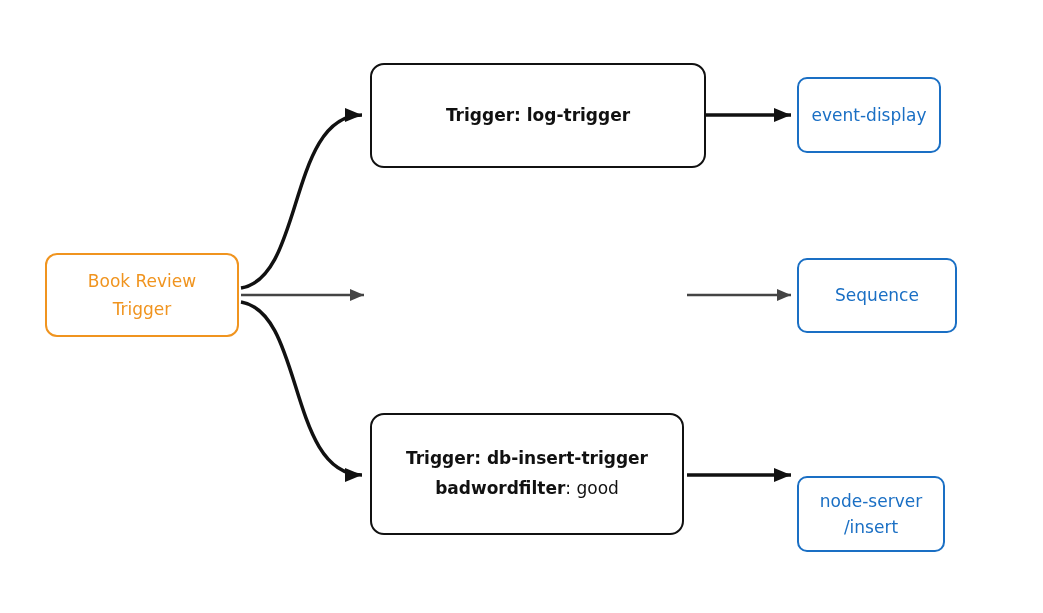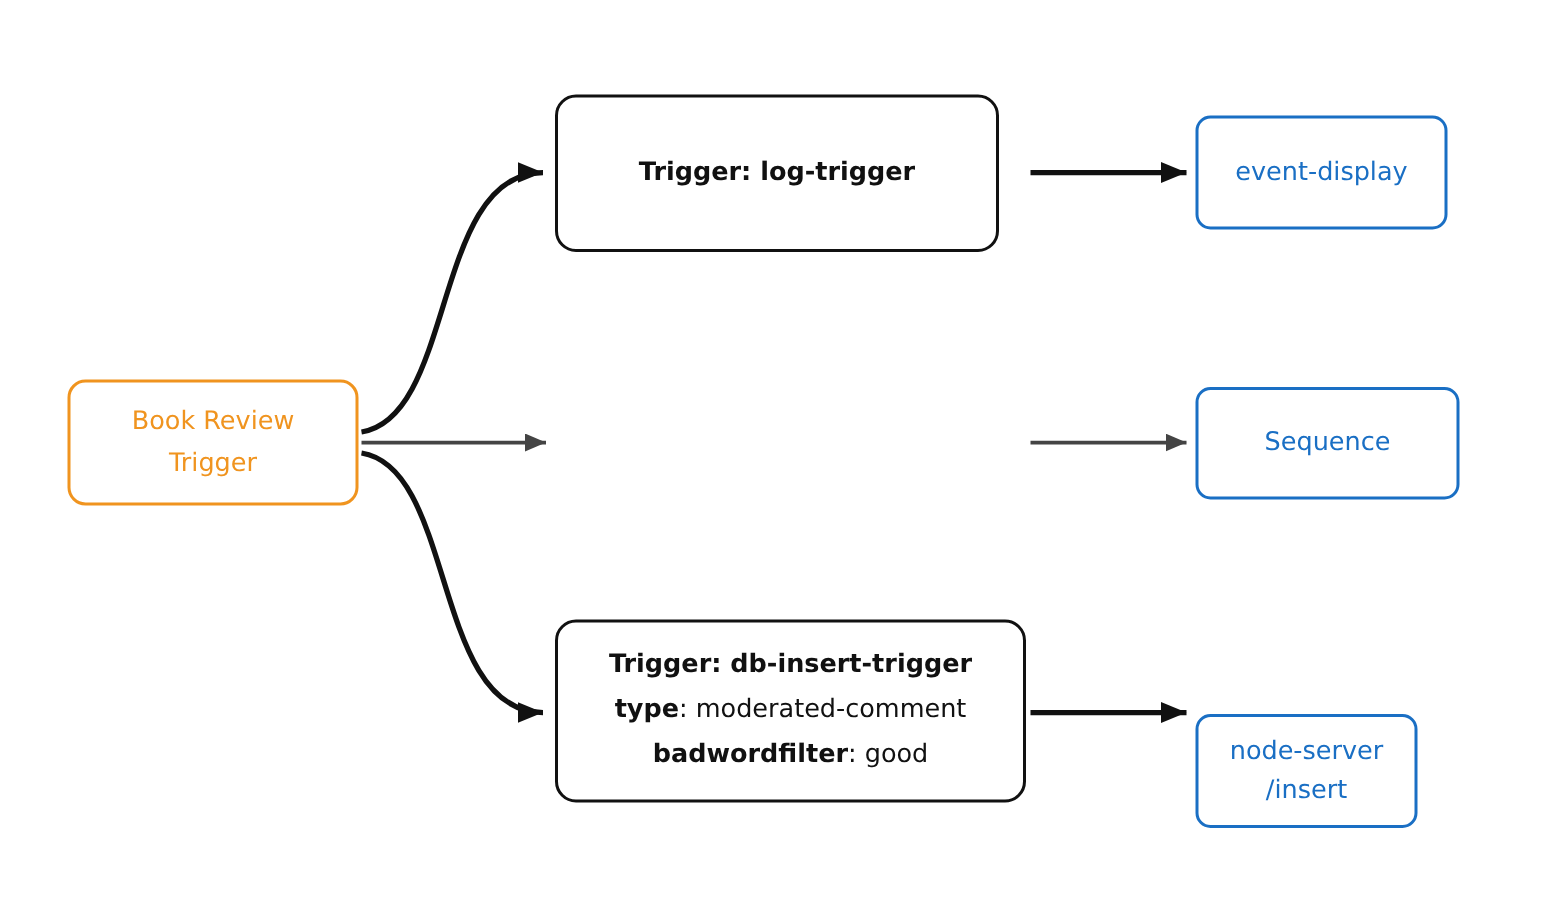--- a/index.html
+++ b/index.html
@@ -68,44 +68,41 @@
     <path d="M 687 115 L 791 115" fill="none" stroke="#111111" stroke-width="3.5" marker-end="url(#ah-dark)"></path>
     <path d="M 687 295 L 791 295" fill="none" stroke="#444444" stroke-width="2.5" marker-end="url(#ah-gray)"></path>
     <path d="M 687 475 L 791 475" fill="none" stroke="#111111" stroke-width="3.5" marker-end="url(#ah-dark)"></path>
   </svg>
 
   <div class="node broker" style="left:45px; top:253px; width:194px; height:84px;">
     <div>Book Review</div>
     <div>Trigger</div>
   </div>
 
-  <div class="node trigger" style="left:370px; top:63px; width:296px; height:105px;">
+  <div class="node trigger" style="left:370px; top:63px; width:336px; height:105px;">
     <div>
       <span class="b">Trigger: log-trigger</span>
     </div>
   </div>
 
 
   <div class="node trigger" style="left:370px; top:413px; width:314px; height:122px;text-align:right;">
     <div>
       <span class="b">Trigger: db-insert-trigger</span>
     </div>
     <div>
-      <span class="b">type</span><span>: moderated-comment</span>
-    </div>
-    <div>
       <span class="b">badwordfilter</span><span>: good</span>
     </div>
   </div>
 
-  <div class="node sink" style="left:797px; top:77px; width:168px; height:76px;">
+  <div class="node sink" style="left:797px; top:77px; width:144px; height:76px;">
     <div>event-display</div>
   </div>
 
-  <div class="node sink" style="left:797px; top:258px; width:176px; height:75px;">
+  <div class="node sink" style="left:797px; top:258px; width:160px; height:75px;">
     <div>Sequence</div>
   </div>
 
   <div class="node sink" style="left:797px; top:437px; width:148px; height:76px;margin-top:39px;">
     <div>node-server</div>
     <div>/insert</div>
   </div>
 
 </div>
 

